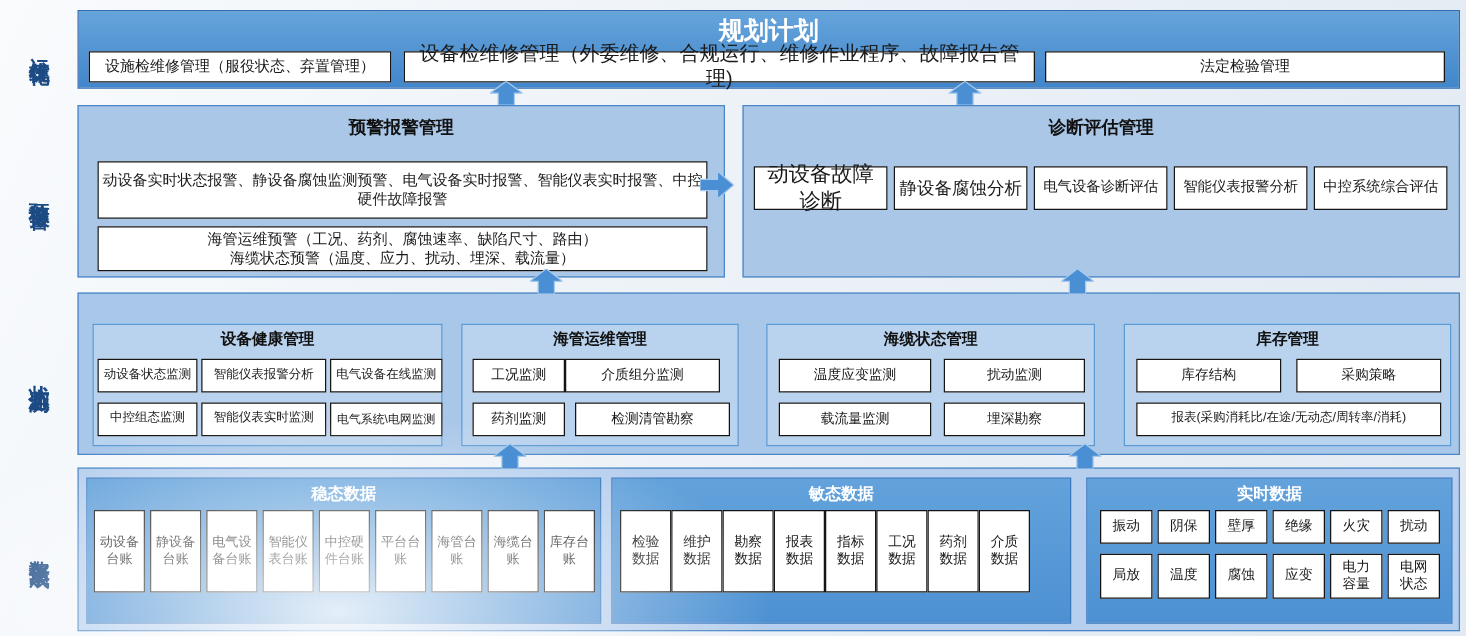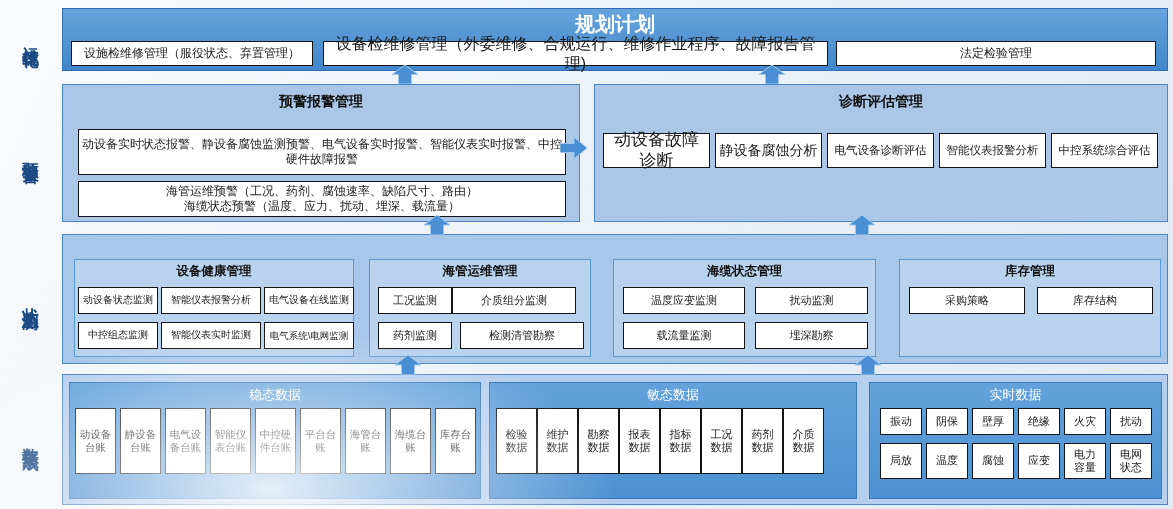--- a/index.html
+++ b/index.html
@@ -18,21 +18,21 @@
     color:#fff;font-weight:700;font-size:20px;}
   .panel{background:#aac7e8;border:1px solid #4a86c5;}
   .panel-title,.band-title{position:absolute;top:8px;left:0;right:0;text-align:center;
     font-weight:700;font-size:14px;color:#111;}
   .band3{background:#a9c7e9;border:1px solid #4a86c5;}
   .band3 .band-title{top:3px;}
   .group{top:24px;height:98px;background:#b9d2ee;border:1px solid #5b9bd5;}
   .group-title{position:absolute;top:3px;left:0;right:0;text-align:center;font-weight:700;font-size:12.5px;color:#111;}
   .band4{background:#b6cfee;border:1px solid #4a86c5;}
   .dsec{top:7px;height:117px;background:linear-gradient(180deg,#63a2db 0%,#4d91d3 100%);border:1px solid #3a78bd;}
-  .dsec-title{position:absolute;top:3px;left:0;right:0;text-align:center;color:#fff;font-weight:400;font-size:13px;}
+  .dsec-title{position:absolute;top:3px;left:0;right:0;text-align:center;color:#fff;font-weight:700;font-size:13px;}
   .wbox{background:#fff;border:1.4px solid #141414;display:flex;align-items:center;justify-content:center;
     text-align:center;color:#1a1a1a;white-space:pre-line;line-height:1.22;box-sizing:border-box;padding:1px 3px;}
   .abs{position:absolute;}
   .row{position:absolute;display:flex;}
   .row .wbox{flex:0 0 auto;height:100%;}
   .arrow{position:absolute;z-index:5;}
   .arrow polygon{fill:#4a8fd3;stroke:#a5c9ec;stroke-width:1;}
 </style>
 </head>
 <body>
@@ -105,22 +105,25 @@
       </div>
       <div class="row" style="left:9px;top:62px;height:27px;gap:10px">
         <div class="wbox" style="width:122px;font-size:11px">载流量监测</div>
         <div class="wbox" style="width:113px;font-size:11px">埋深勘察</div>
       </div>
     </div>
 
     <div class="group" style="left:836px;width:262px">
       <div class="group-title">库存管理</div>
       <div class="row" style="left:9px;top:27px;height:27px;gap:12px">
+        <div class="wbox" style="width:116px;font-size:11px">库存结构</div>
         <div class="wbox" style="width:116px;font-size:11px">采购策略</div>
-        <div class="wbox" style="width:116px;font-size:11px">库存结构</div>
+      </div>
+      <div class="row" style="left:9px;top:62px;height:27px">
+        <div class="wbox" style="width:244px;font-size:10px">报表(采购消耗比/在途/无动态/周转率/消耗)</div>
       </div>
     </div>
   </div>
 
   <div class="band4 band" style="left:62px;top:374px;width:1106px;height:131px">
 
     <div class="dsec" style="left:6px;width:412px">
       <div class="dsec-title">稳态数据</div>
       <div class="row" style="left:5px;top:25px;height:66px;gap:4px">
         <div class="wbox" style="width:41px;font-size:10.5px">动设备

